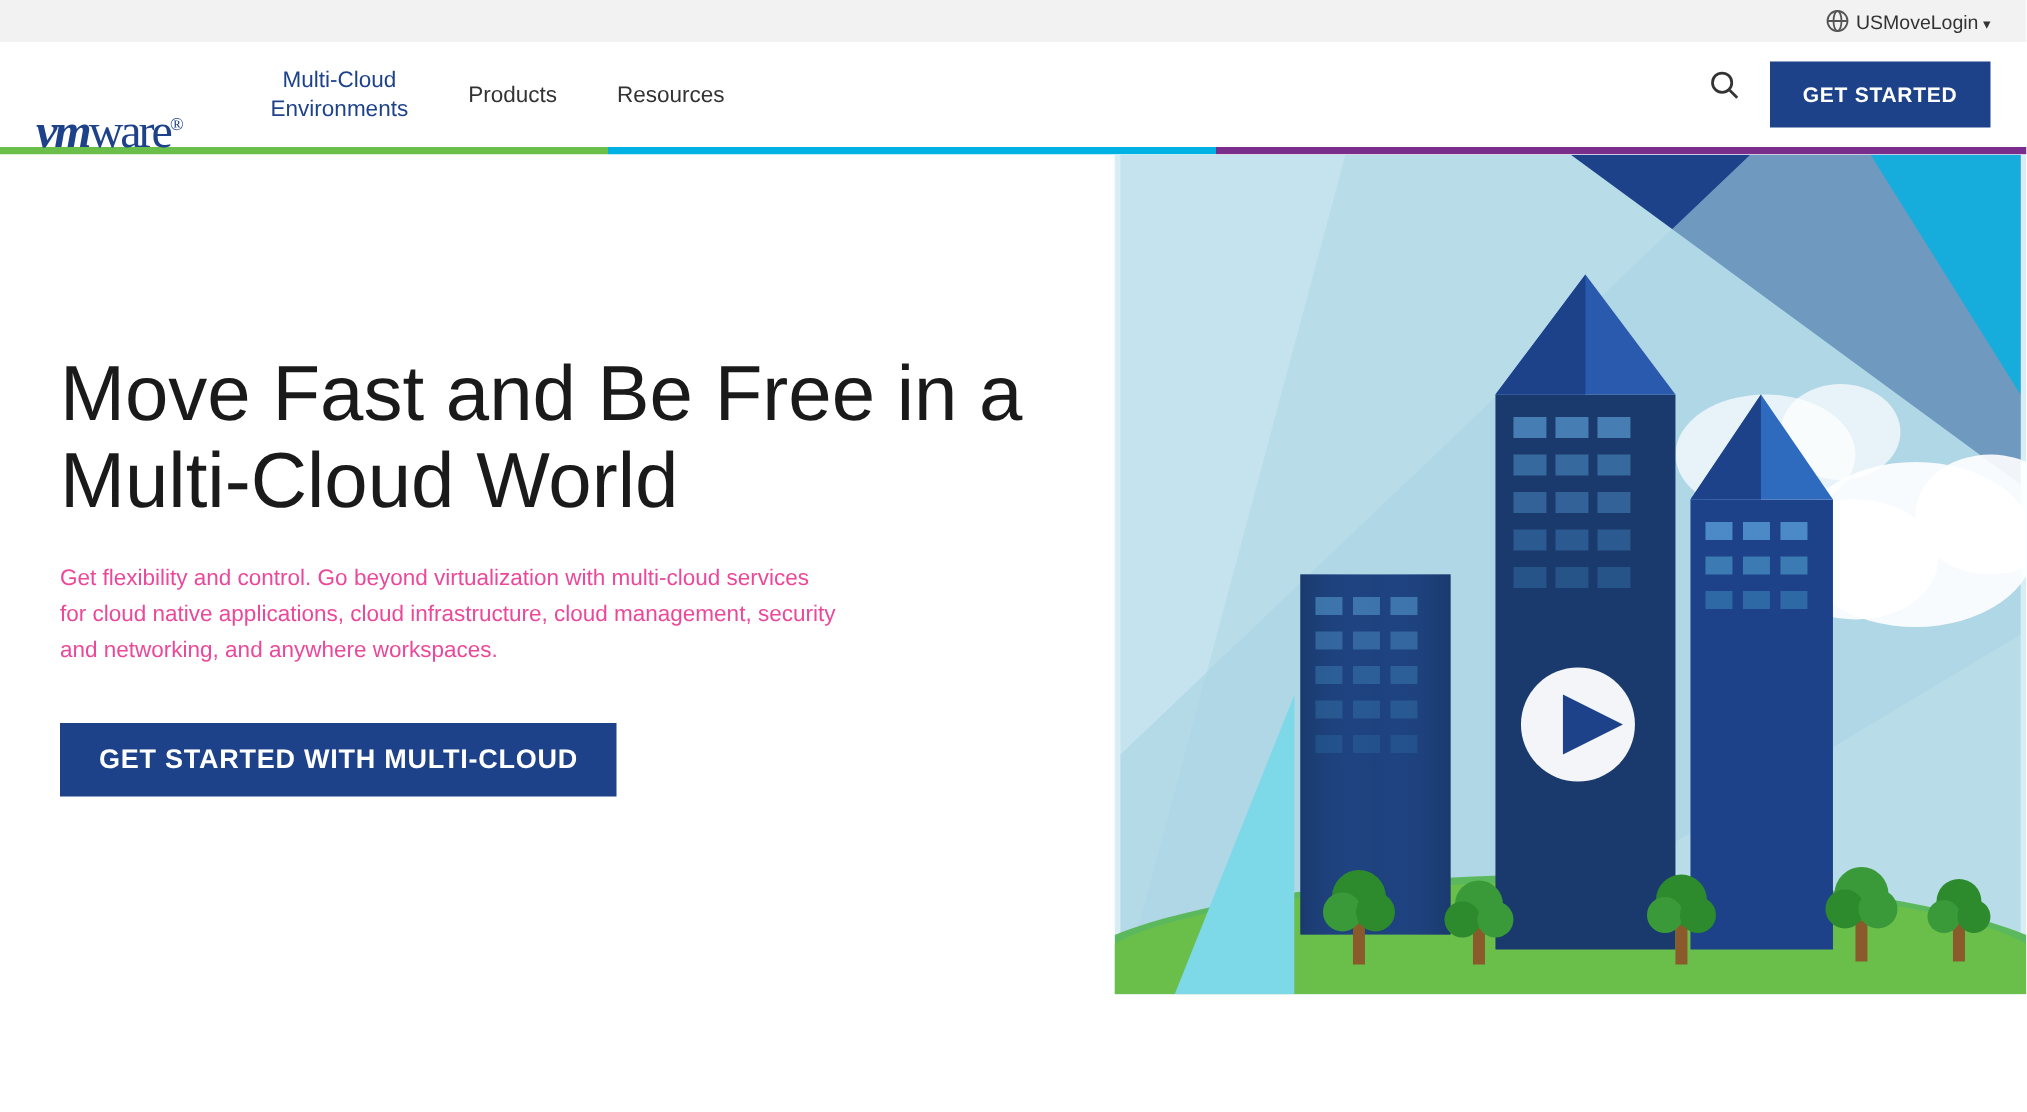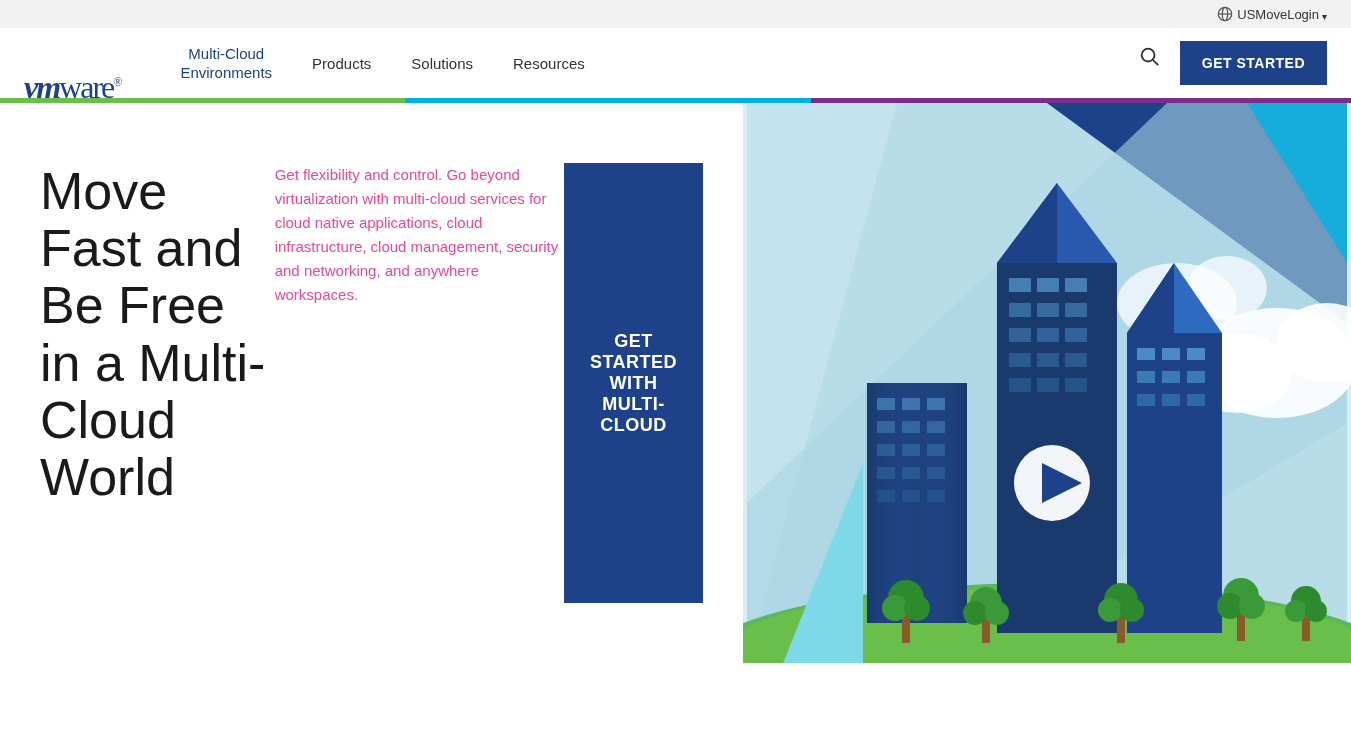--- a/index.html
+++ b/index.html
@@ -135,21 +135,21 @@
       display: flex;
       align-items: stretch;
       min-height: 560px;
       overflow: hidden;
       position: relative;
     }
     .hero-left {
       flex: 0 0 55%;
       padding: 60px 40px 60px 40px;
       display: flex;
-      flex-direction: row;
+      flex-direction: column;
       justify-content: center;
       position: relative;
       z-index: 2;
     }
     .hero-title {
       font-size: 52px;
       font-weight: 400;
       color: #1a1a1a;
       line-height: 1.1;
       margin-bottom: 24px;
@@ -202,21 +202,20 @@
 
 <nav class="nav-bar">
   <div class="nav-logo">
     <span class="vm-logo">
       <em>vm</em><span class="ware">ware<sup>®</sup></span>
     </span>
   </div>
   <div class="nav-links">
     <a class="nav-item nav-item-multicloud active">Multi-Cloud<br>Environments</a>
     <a class="nav-item">Products</a>
-    <a class="nav-item">Solutions</a>
     <a class="nav-item">Resources</a>
   </div>
   <div class="nav-right">
     <button class="search-icon-btn">
       <svg width="22" height="22" viewBox="0 0 24 24" fill="none" stroke="#333" stroke-width="2">
         <circle cx="11" cy="11" r="7"></circle>
         <line x1="16.5" y1="16.5" x2="22" y2="22"></line>
       </svg>
     </button>
     <button class="get-started-btn">GET STARTED</button>

